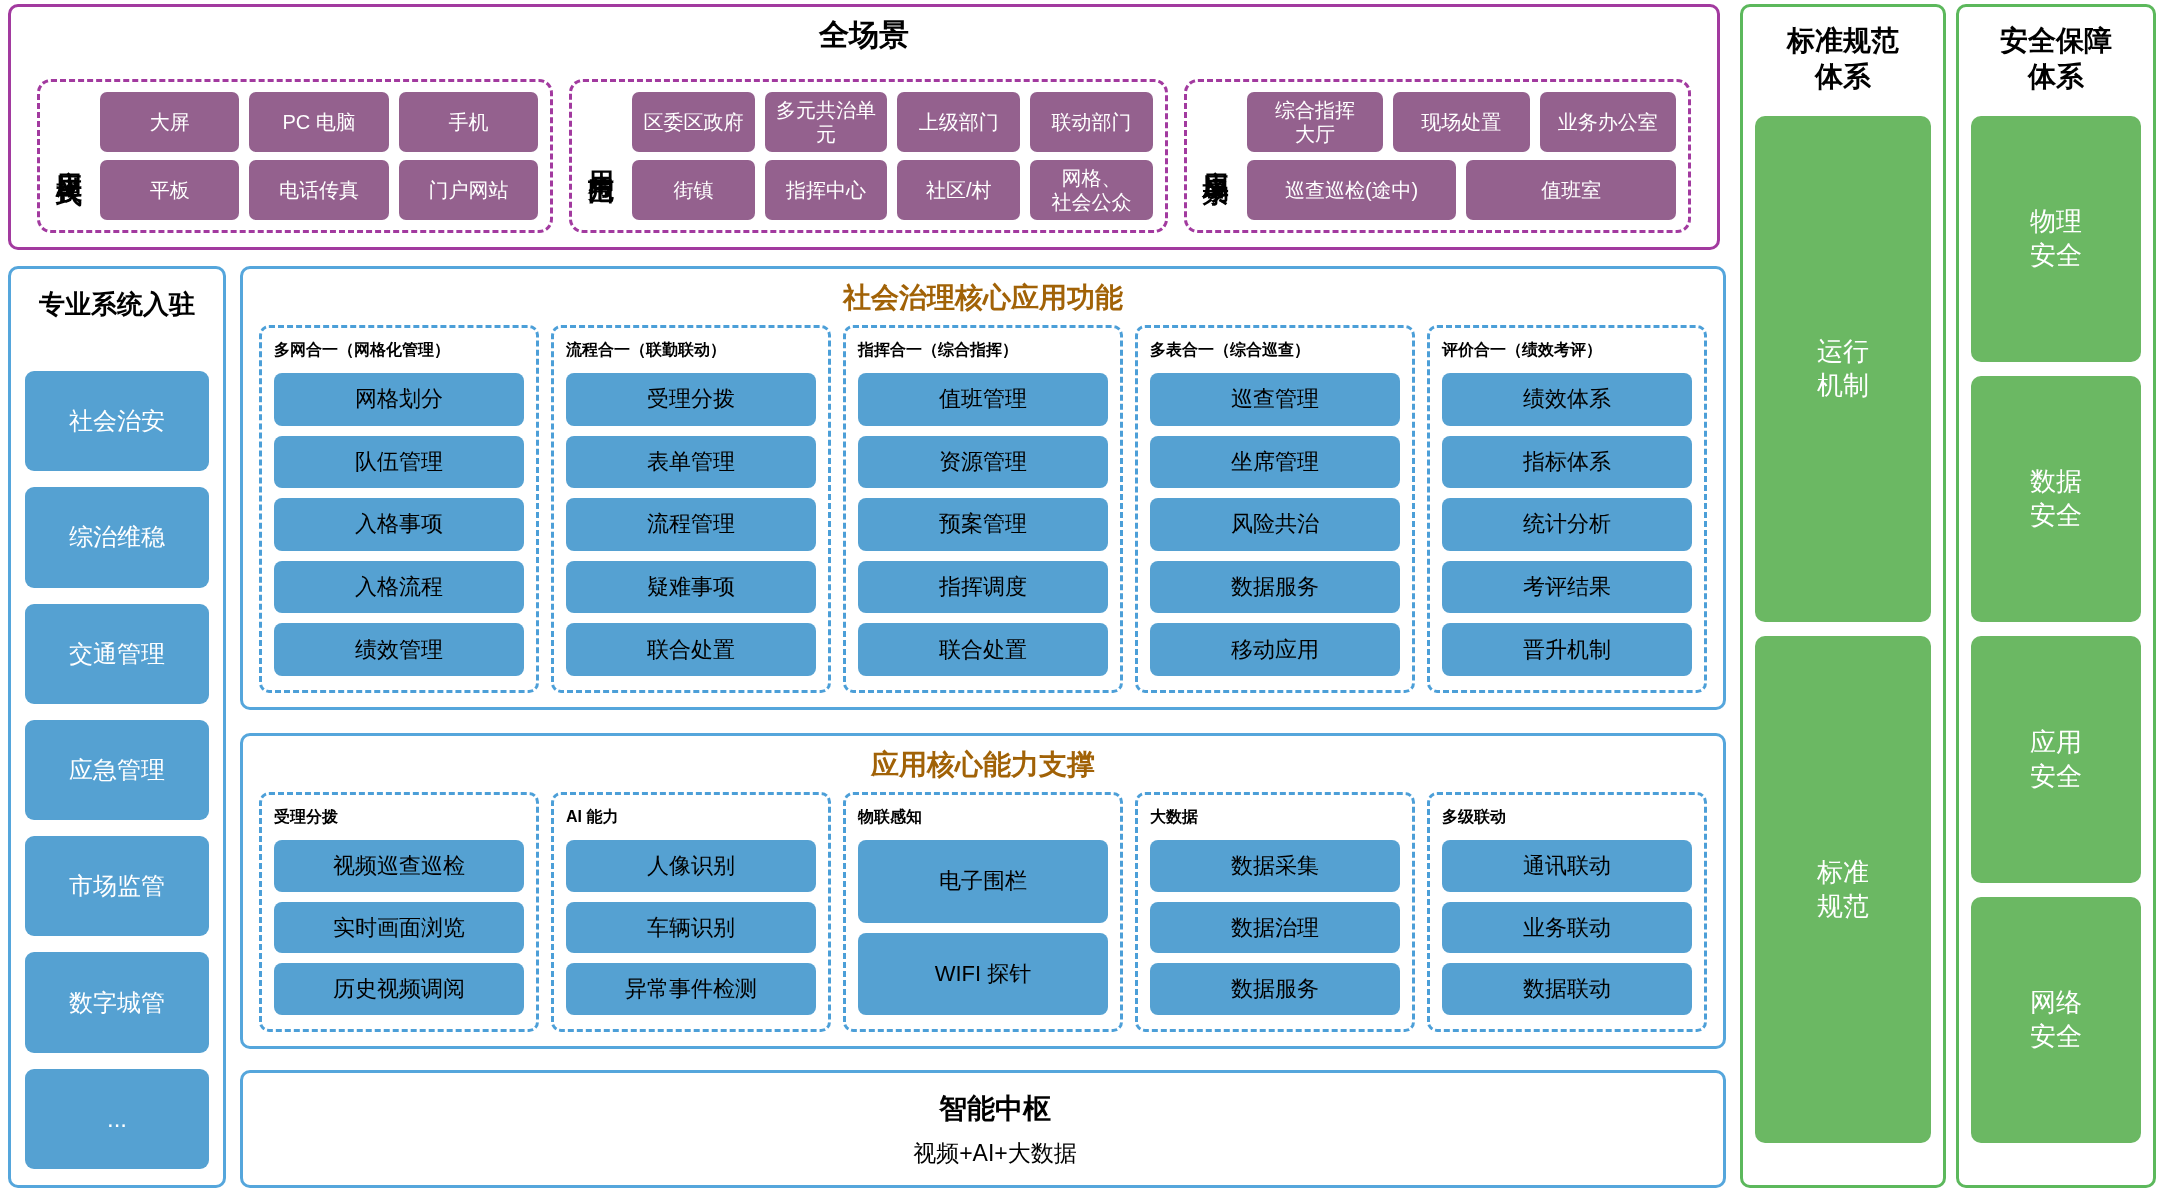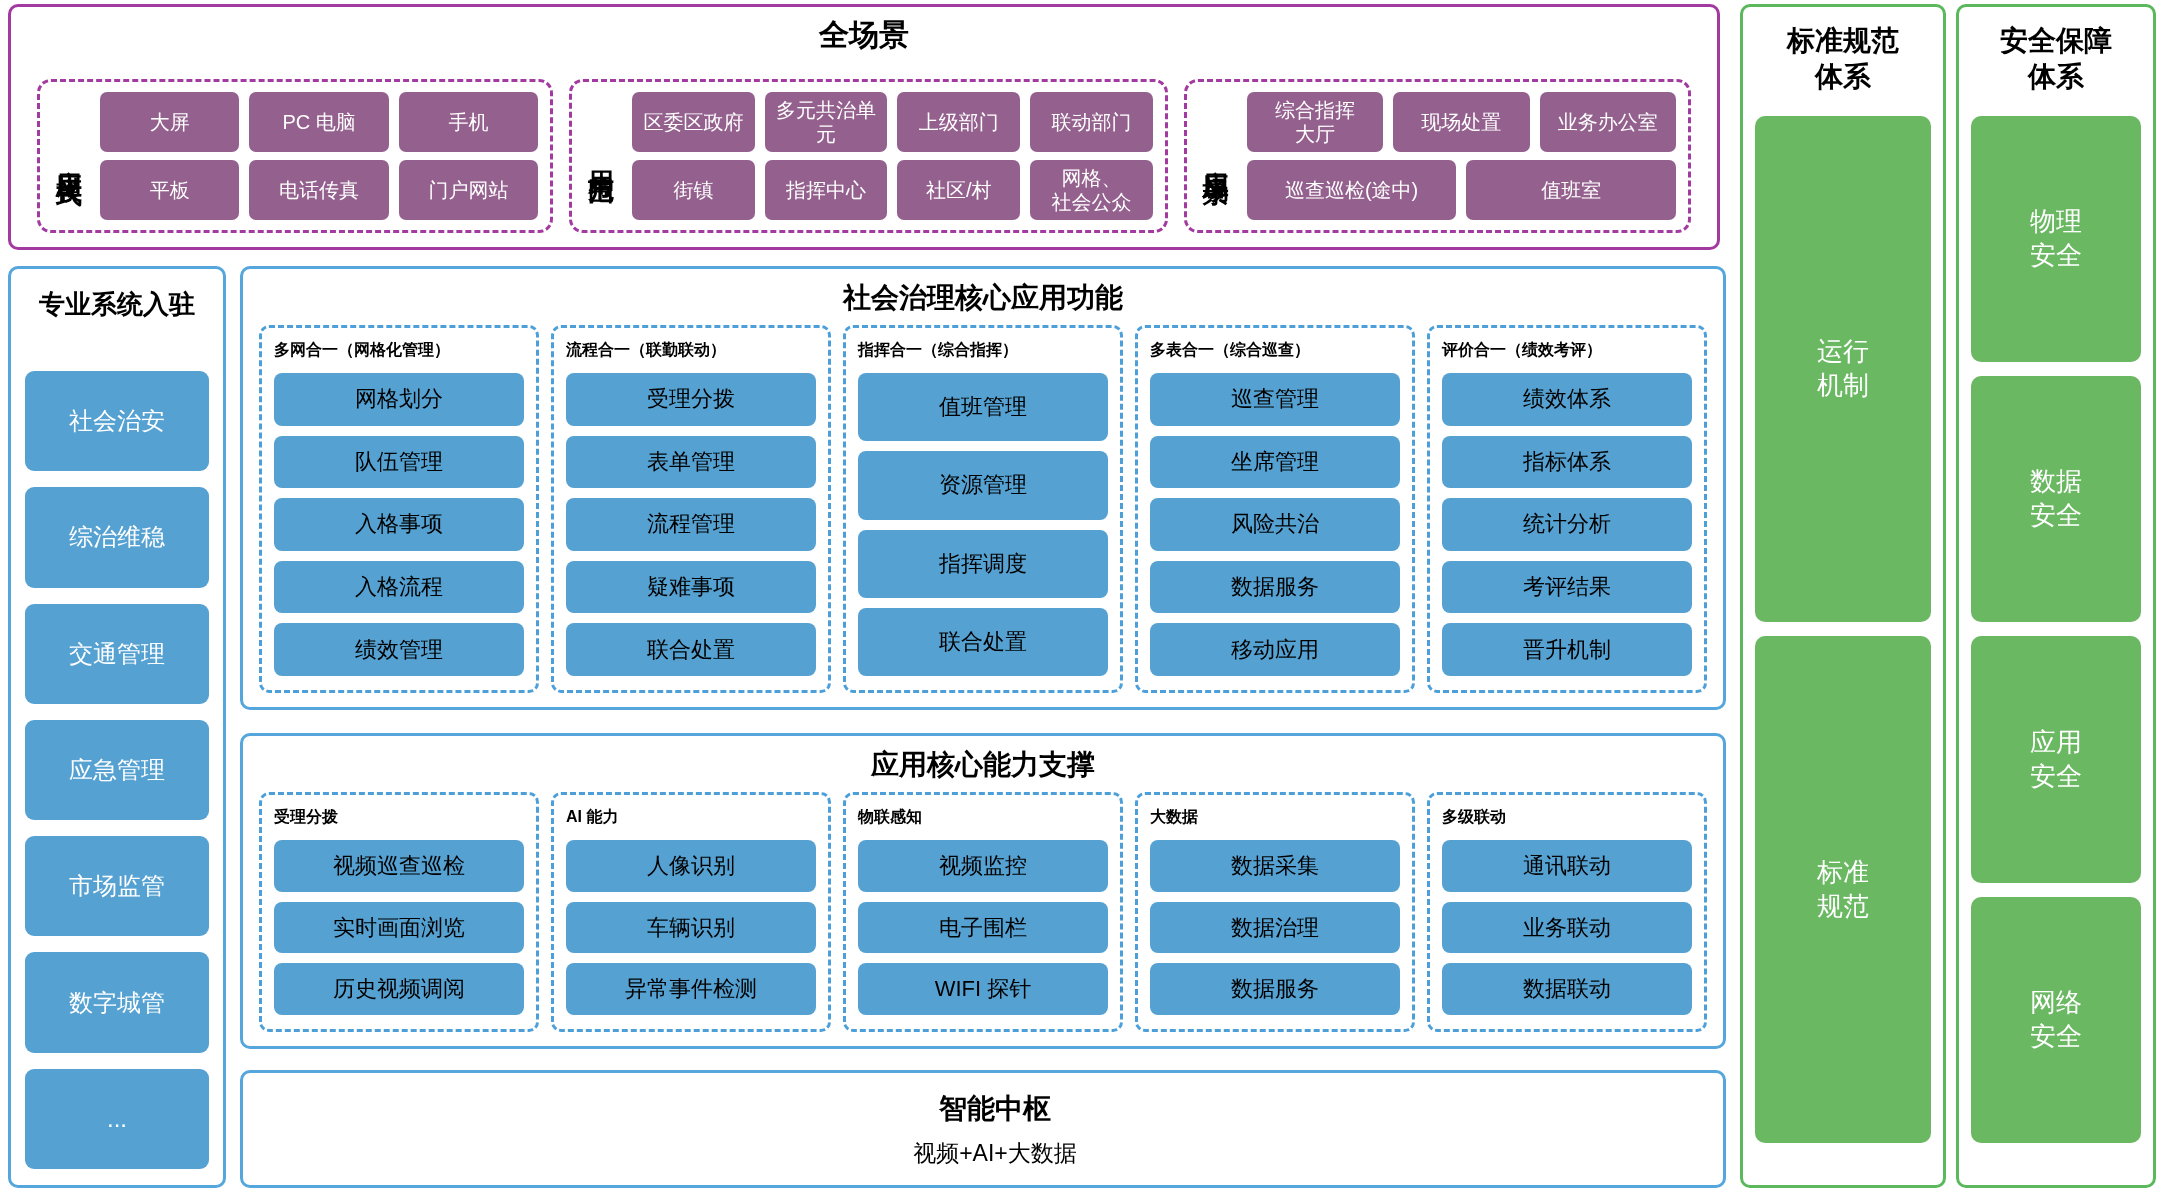--- a/index.html
+++ b/index.html
@@ -28,21 +28,21 @@
   .side-title { text-align:center; font-weight:bold; font-size:26px; color:#000; margin:18px 0 10px; }
   .side-items { flex:1; display:flex; flex-direction:column; gap:16px; padding:8px 14px 16px; }
   .sbox { flex:1; background:#55A1D2; border-radius:9px; color:#fff; font-size:24px;
           display:flex; align-items:center; justify-content:center; }
 
   
   #core { left:240px; top:266px; width:1486px; height:444px; border:3px solid #55A6DC;
           display:flex; flex-direction:column; }
   #capability { left:240px; top:733px; width:1486px; height:316px; border:3px solid #55A6DC;
           display:flex; flex-direction:column; }
-  .mid-title { text-align:center; font-weight:bold; font-size:28px; color:#000000; margin:10px 0 8px; }
+  .mid-title { text-align:center; font-weight:bold; font-size:28px; color:#a16207; margin:10px 0 8px; }
   .dcols { flex:1; display:flex; gap:12px; padding:0 16px 14px; }
   .dcol { flex:1; border:3px dashed #4C9FD8; border-radius:10px; display:flex; flex-direction:column;
           gap:10px; padding:8px 12px 14px; }
   .dcol-header { text-align:left; font-weight:bold; font-size:16px; color:#000; margin:4px 0 2px; white-space:nowrap; }
   .ditem { flex:1; background:#55A1D2; border-radius:8px; color:#000000; font-size:22px;
            display:flex; align-items:center; justify-content:center; white-space:nowrap; }
 
   
   #hub { left:240px; top:1070px; width:1486px; height:118px; border:3px solid #55A6DC;
          display:flex; flex-direction:column; align-items:center; justify-content:center; gap:10px;padding-left:24px; }
@@ -155,20 +155,21 @@
         <div class="ditem">表单管理</div>
         <div class="ditem">流程管理</div>
         <div class="ditem">疑难事项</div>
         <div class="ditem">联合处置</div>
       </div>
 
       <div class="dcol">
         <div class="dcol-header">指挥合一（综合指挥）</div>
         <div class="ditem">值班管理</div>
         <div class="ditem">资源管理</div>
+        <div class="ditem">预案管理</div>
         <div class="ditem">指挥调度</div>
         <div class="ditem">联合处置</div>
       </div>
 
       <div class="dcol">
         <div class="dcol-header">多表合一（综合巡查）</div>
         <div class="ditem">巡查管理</div>
         <div class="ditem">坐席管理</div>
         <div class="ditem">风险共治</div>
         <div class="ditem">数据服务</div>
@@ -200,21 +201,20 @@
 
       <div class="dcol">
         <div class="dcol-header">AI 能力</div>
         <div class="ditem">人像识别</div>
         <div class="ditem">车辆识别</div>
         <div class="ditem">异常事件检测</div>
       </div>
 
       <div class="dcol">
         <div class="dcol-header">物联感知</div>
-        <div class="ditem">视频监控</div>
         <div class="ditem">电子围栏</div>
         <div class="ditem">WIFI 探针</div>
       </div>
 
       <div class="dcol">
         <div class="dcol-header">大数据</div>
         <div class="ditem">数据采集</div>
         <div class="ditem">数据治理</div>
         <div class="ditem">数据服务</div>
       </div>

